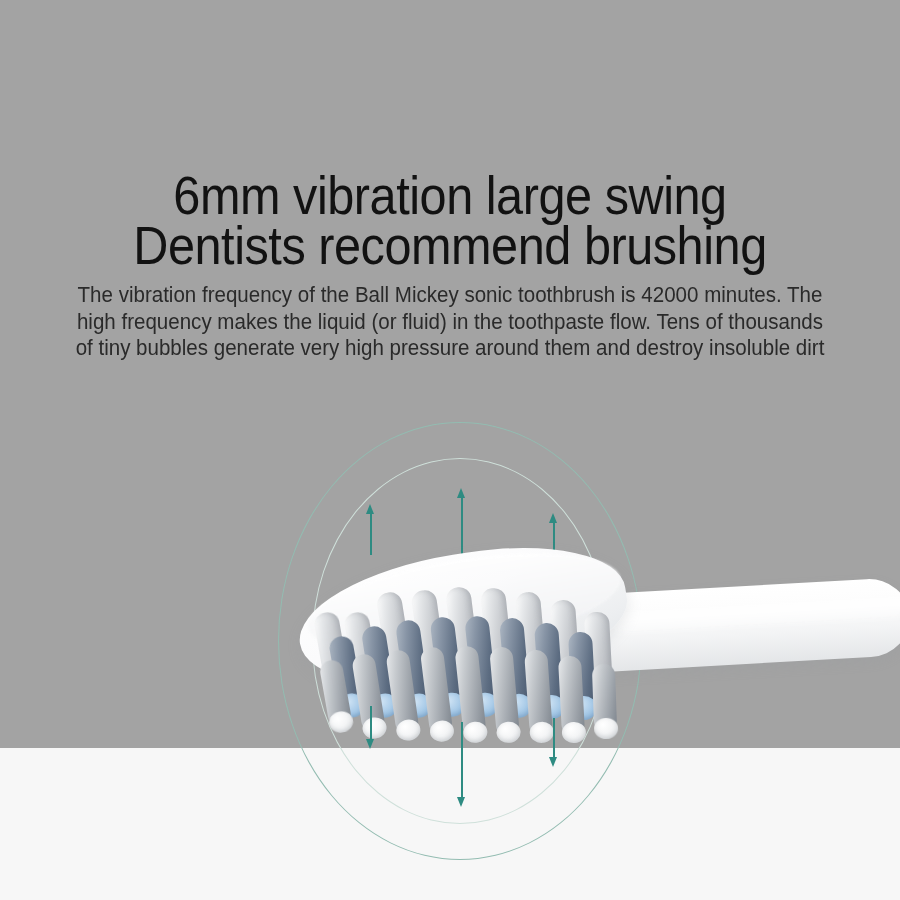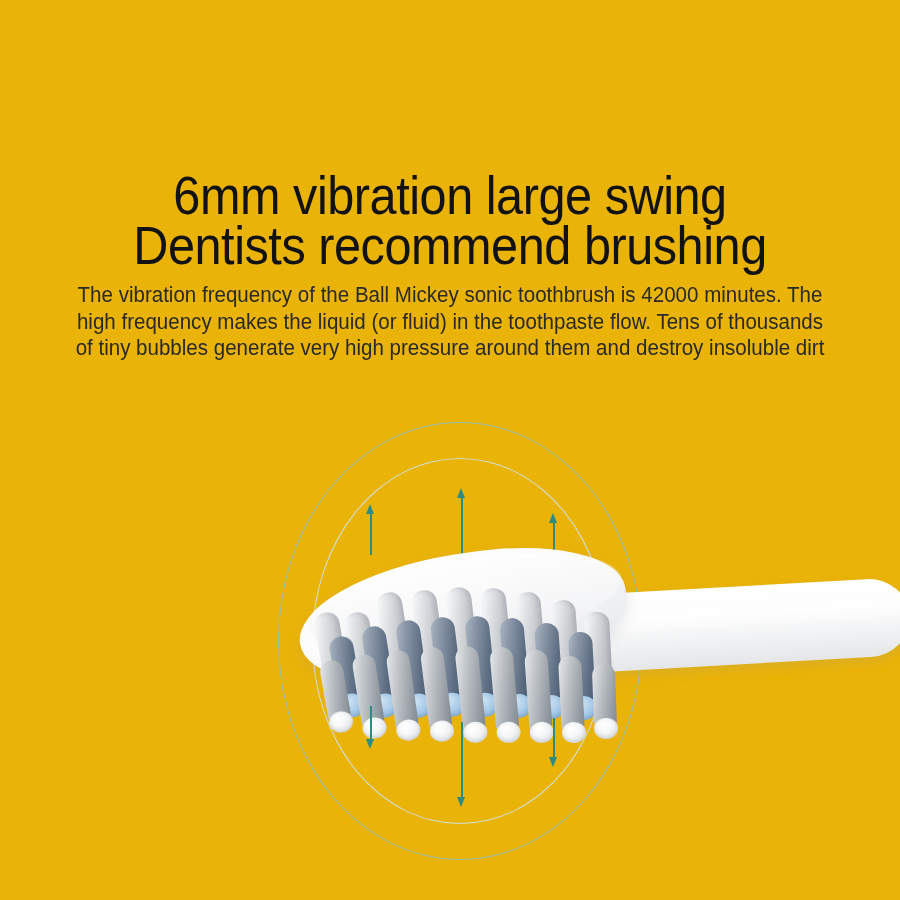--- a/index.html
+++ b/index.html
@@ -3,21 +3,21 @@
 <meta charset="utf-8">
 <style>
   html,body{margin:0;padding:0;}
   body{
     width:900px;height:900px;
     background:#f7f7f7;
     font-family:"Liberation Sans", sans-serif;
     overflow:hidden;
     position:relative;
   }
-  #stage{position:relative;width:900px;height:900px;background:#eab308;}
+  #stage{position:relative;width:900px;height:748px;background:#a3a3a3;}
 
   
   .headline{
     position:absolute;left:0;right:0;
     text-align:center;
     color:#121212;
     font-family:"Liberation Sans Narrow","Liberation Sans",sans-serif;
     font-weight:400;
     letter-spacing:-0.5px;
     white-space:nowrap;

